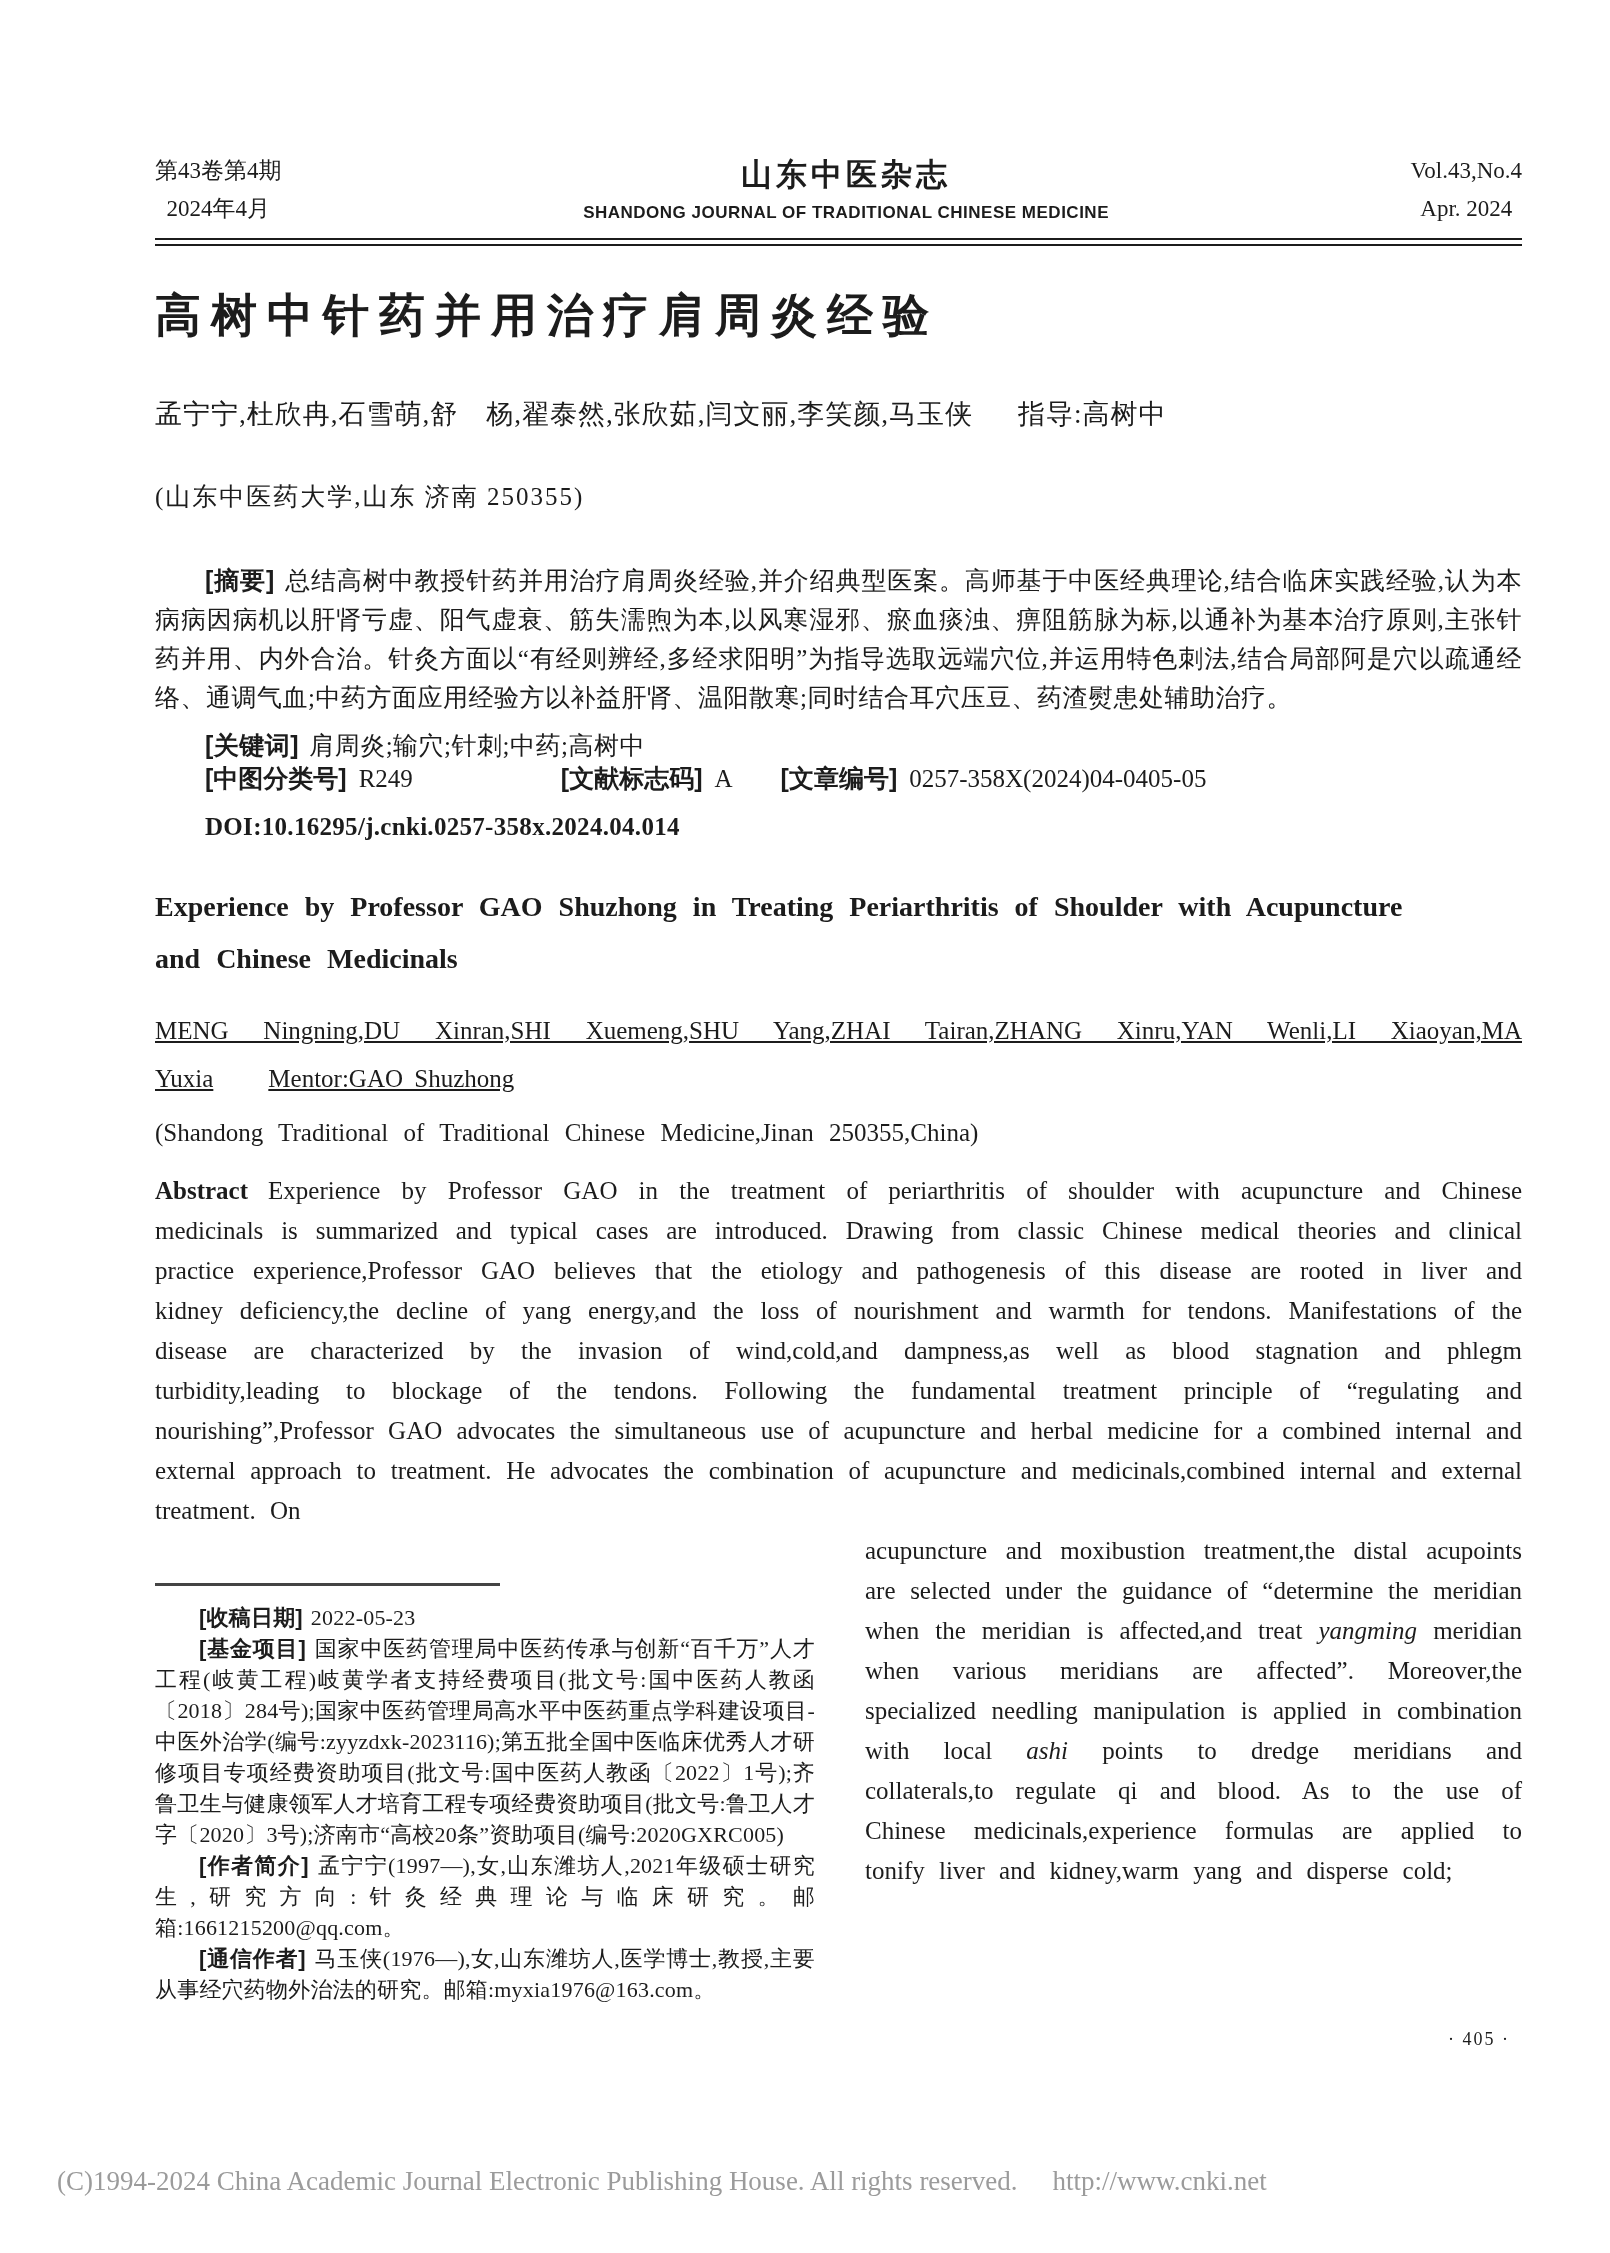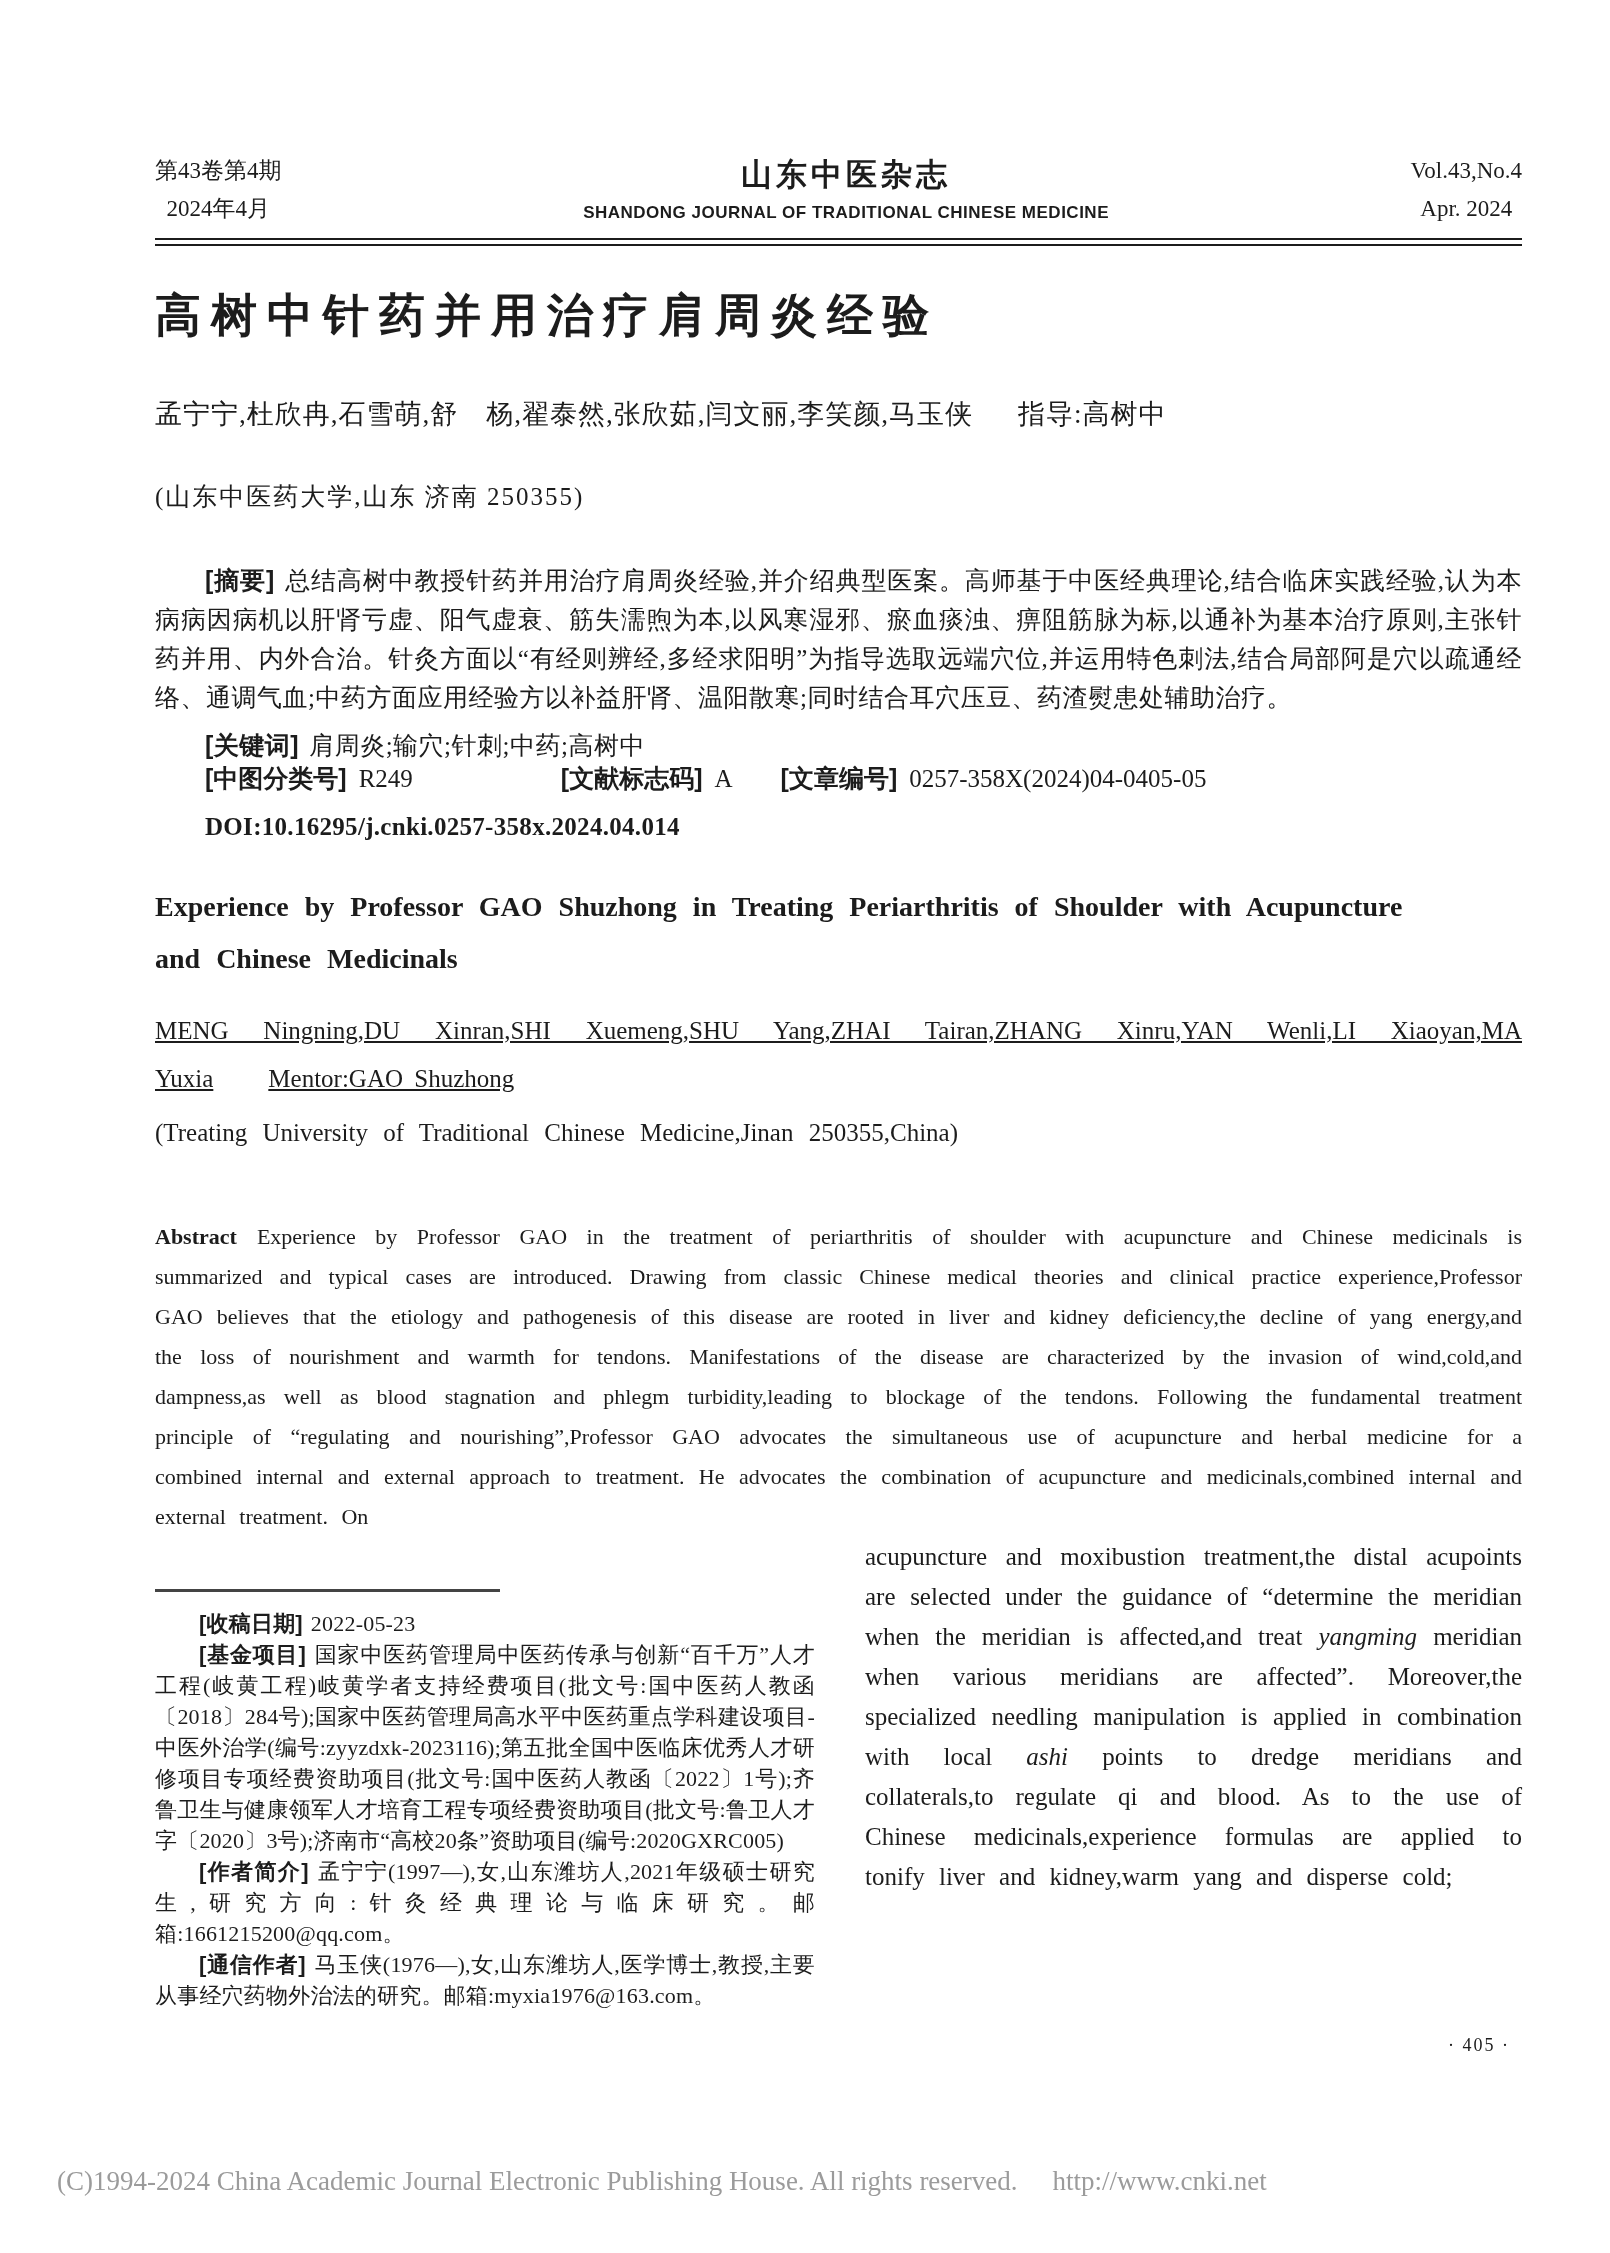--- a/index.html
+++ b/index.html
@@ -37,21 +37,21 @@
   .clc-g2{margin-left:148px;}
   .clc-g3{margin-left:48px;}
   .doi-line{margin-top:18px;font-size:25px;font-weight:bold;text-indent:2em;letter-spacing:.3px;}
 
   
   .title-en{margin-top:40px;max-width:1250px;font-weight:bold;font-size:28px;line-height:52px;word-spacing:9px;}
   .authors-en{margin-top:22px;font-size:25px;line-height:48px;text-align:justify;word-spacing:5px;text-decoration:underline;}
   .mentor-en{margin-left:55px;}
   .affil-en{margin-top:16px;font-size:25px;word-spacing:9px;}
 
-  .en-abstract{margin-top:70px;font-size:22px;line-height:40px;text-align:justify;word-spacing:8px;}
+  .en-abstract{margin-top:24px;font-size:25px;line-height:40px;text-align:justify;word-spacing:8px;}
   .en-abstract .h-label{font-family:"Liberation Serif","DejaVu Serif",serif;margin-right:20px;}
   .it{font-style:italic;}
 
   
   .cols{display:flex;align-items:flex-start;}
   .col-left{width:660px;margin-right:50px;padding-top:52px;}
   .col-right{flex:1;font-size:25px;line-height:40px;text-align:justify;word-spacing:8px;margin:0;}
   .fn-rule{width:345px;border-top:3px solid #444444;}
   .fn{margin:0;font-size:22px;line-height:31px;text-align:justify;text-indent:2em;letter-spacing:.2px;}
   .fn-first{margin-top:16px;}
@@ -97,21 +97,21 @@
     <p class="kw-line"><span class="h-label">[关键词]</span><span>肩周炎;输穴;针刺;中药;高树中</span></p>
 
     <p class="clc-line"><span><span class="h-label">[中图分类号]</span><span>R249</span></span><span class="clc-g2"><span class="h-label">[文献标志码]</span><span>A</span></span><span class="clc-g3"><span class="h-label">[文章编号]</span><span>0257-358X(2024)04-0405-05</span></span></p>
 
     <p class="doi-line">DOI:10.16295/j.cnki.0257-358x.2024.04.014</p>
 
     <h2 class="title-en" style="margin:40px 0 0 0;">Experience by Professor GAO Shuzhong in Treating Periarthritis of Shoulder with Acupuncture and Chinese Medicinals</h2>
 
     <p class="authors-en"><span>MENG Ningning,DU Xinran,SHI Xuemeng,SHU Yang,ZHAI Tairan,ZHANG Xinru,YAN Wenli,LI Xiaoyan,MA Yuxia</span><span class="mentor-en">Mentor:GAO Shuzhong</span></p>
 
-    <p class="affil-en">(Treating University of Traditional Chinese Medicine,Jinan 250355,China)</p>
+    <p class="affil-en">(Shandong Traditional of Traditional Chinese Medicine,Jinan 250355,China)</p>
 
     <p class="en-abstract"><span class="h-label">Abstract</span><span>Experience by Professor GAO in the treatment of periarthritis of shoulder with acupuncture and Chinese medicinals is summarized and typical cases are introduced. Drawing from classic Chinese medical theories and clinical practice experience,Professor GAO believes that the etiology and pathogenesis of this disease are rooted in liver and kidney deficiency,the decline of yang energy,and the loss of nourishment and warmth for tendons. Manifestations of the disease are characterized by the invasion of wind,cold,and dampness,as well as blood stagnation and phlegm turbidity,leading to blockage of the tendons. Following the fundamental treatment principle of “regulating and nourishing”,Professor GAO advocates the simultaneous use of acupuncture and herbal medicine for a combined internal and external approach to treatment. He advocates the combination of acupuncture and medicinals,combined internal and external treatment. On</span></p>
 
     <div class="cols">
       <div class="col-left">
         <div class="fn-rule"></div>
         <p class="fn fn-first"><span class="h-label">[收稿日期]</span><span>2022-05-23</span></p>
         <p class="fn"><span class="h-label">[基金项目]</span><span>国家中医药管理局中医药传承与创新“百千万”人才工程(岐黄工程)岐黄学者支持经费项目(批文号:国中医药人教函〔2018〕284号);国家中医药管理局高水平中医药重点学科建设项目-中医外治学(编号:zyyzdxk-2023116);第五批全国中医临床优秀人才研修项目专项经费资助项目(批文号:国中医药人教函〔2022〕1号);齐鲁卫生与健康领军人才培育工程专项经费资助项目(批文号:鲁卫人才字〔2020〕3号);济南市“高校20条”资助项目(编号:2020GXRC005)</span></p>
         <p class="fn"><span class="h-label">[作者简介]</span><span>孟宁宁(1997—),女,山东潍坊人,2021年级硕士研究生,研究方向:针灸经典理论与临床研究。邮箱:1661215200@qq.com。</span></p>
         <p class="fn"><span class="h-label">[通信作者]</span><span>马玉侠(1976—),女,山东潍坊人,医学博士,教授,主要从事经穴药物外治法的研究。邮箱:myxia1976@163.com。</span></p>

